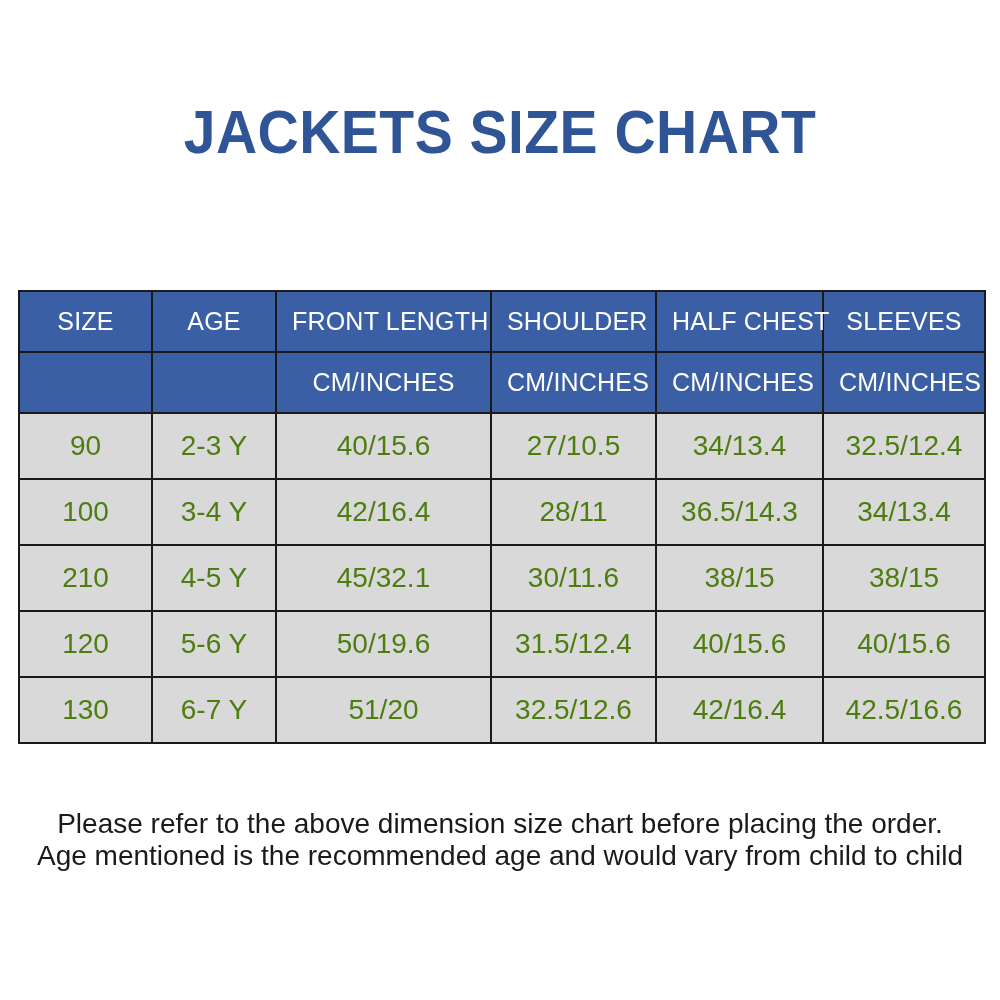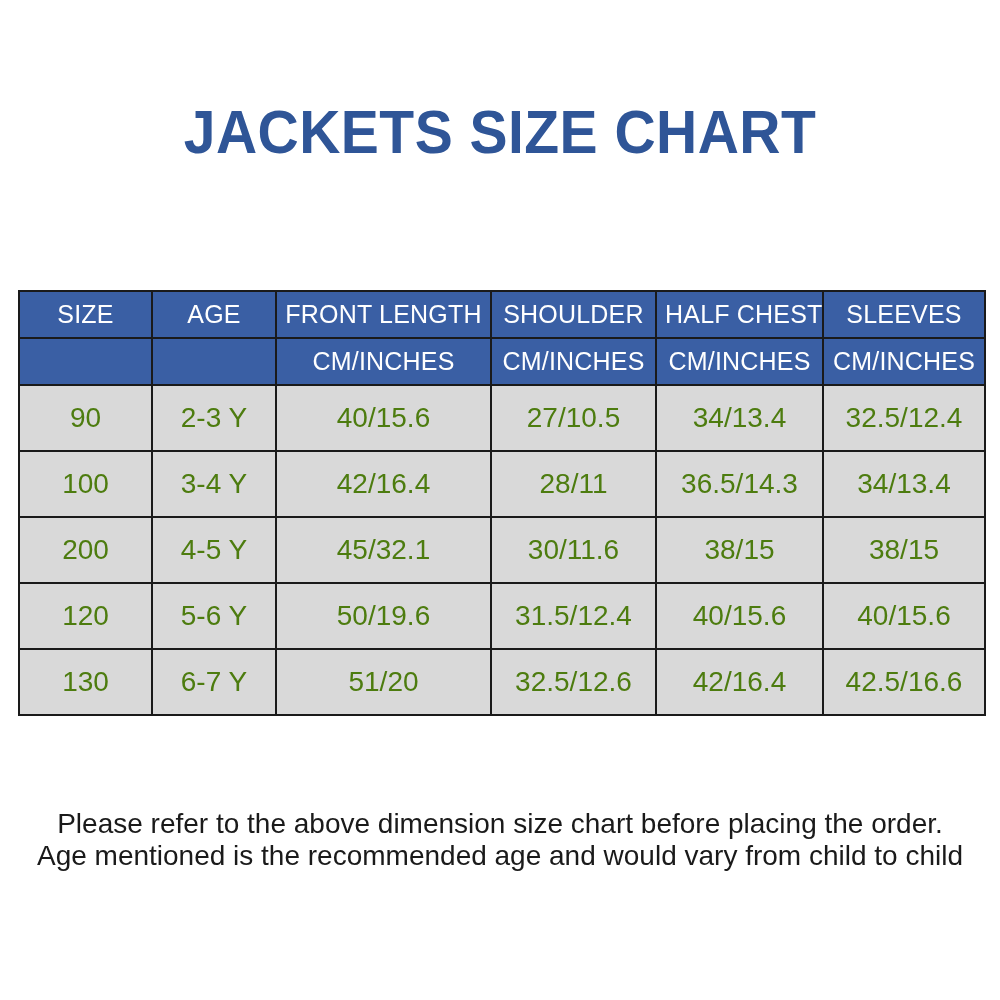--- a/index.html
+++ b/index.html
@@ -46,21 +46,21 @@
     height: 418px;
     border-collapse: collapse;
     table-layout: fixed;
   }
 
   #size-table td {
     border: 2px solid #1a1a1a;
     text-align: center;
     vertical-align: middle;
     font-family: "Liberation Sans", sans-serif;
-    padding: 8px;
+    padding: 15px;
   }
 
   
   col.c-size     { width: 133px; }
   col.c-age      { width: 124px; }
   col.c-front    { width: 215px; }
   col.c-shoulder { width: 165px; }
   col.c-chest    { width: 167px; }
   col.c-sleeves  { width: 162px; }
 
@@ -162,21 +162,21 @@
     </tr>
     <tr>
       <td class="cell key">100</td>
       <td class="cell key">3-4 Y</td>
       <td class="cell meas">42/16.4</td>
       <td class="cell meas">28/11</td>
       <td class="cell meas">36.5/14.3</td>
       <td class="cell meas">34/13.4</td>
     </tr>
     <tr>
-      <td class="cell key">200</td>
+      <td class="cell key">210</td>
       <td class="cell key">4-5 Y</td>
       <td class="cell meas">45/32.1</td>
       <td class="cell meas">30/11.6</td>
       <td class="cell meas">38/15</td>
       <td class="cell meas">38/15</td>
     </tr>
     <tr>
       <td class="cell key">120</td>
       <td class="cell key">5-6 Y</td>
       <td class="cell meas">50/19.6</td>

